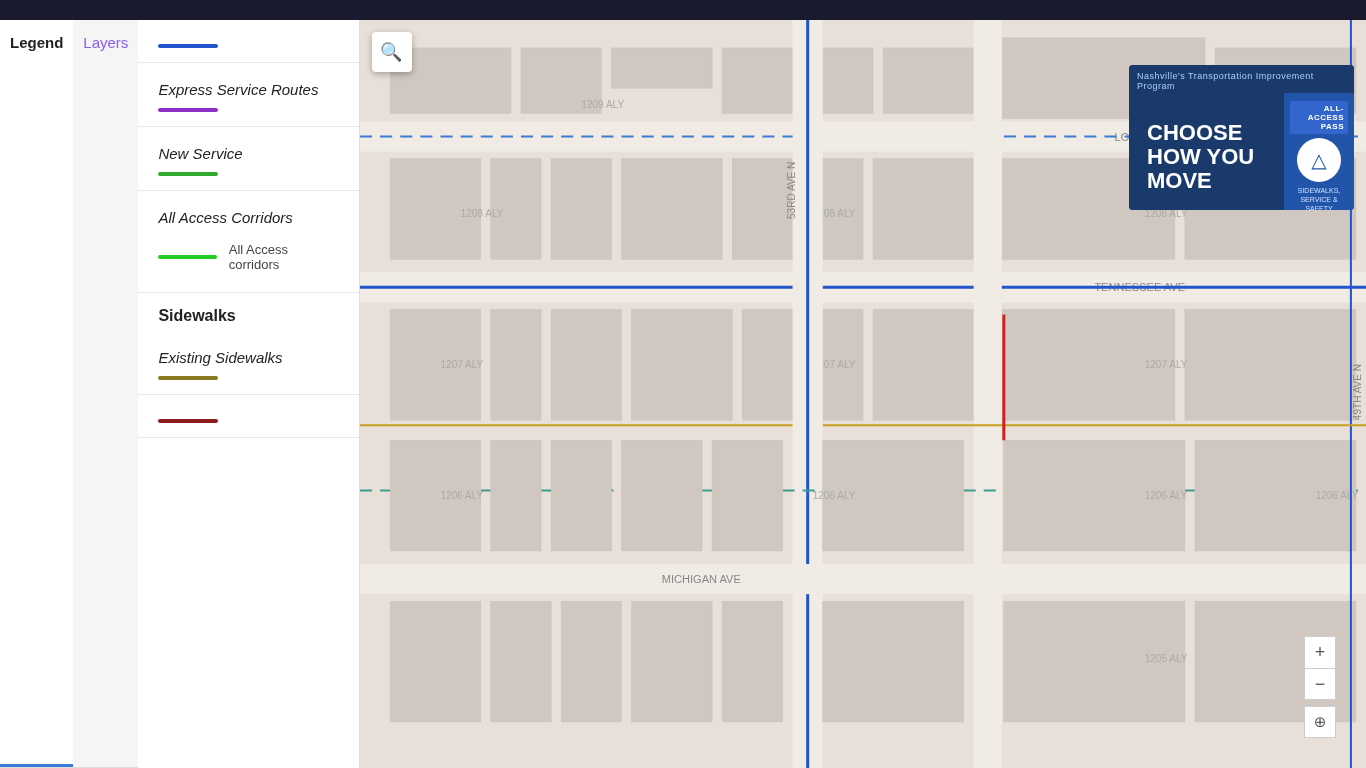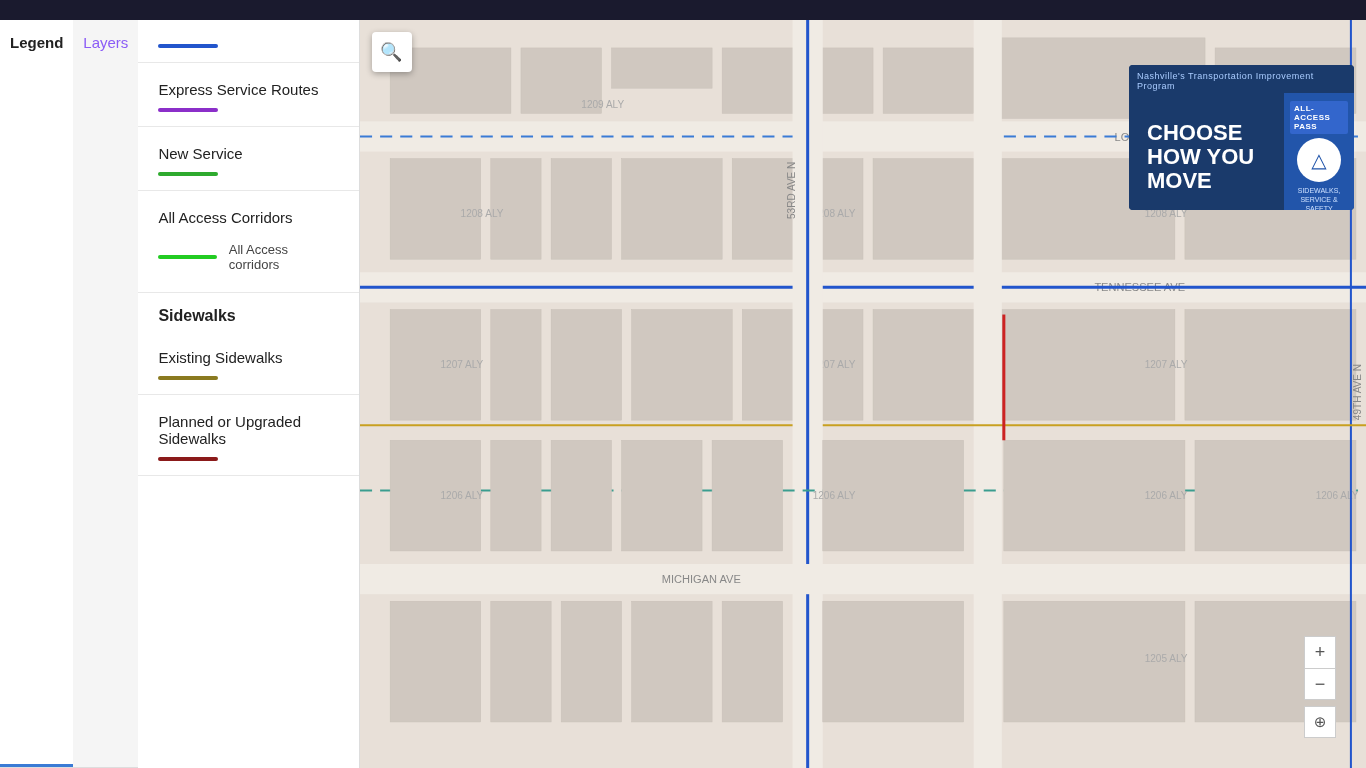--- a/index.html
+++ b/index.html
@@ -72,20 +72,21 @@
     .legend-item {
       padding: 18px 20px 14px 20px;
       border-bottom: 1px solid #e8e8e8;
     }
 
     .legend-item-title {
       font-size: 15px;
       font-weight: 500;
       color: #222;
       margin-bottom: 10px;
+      font-style: italic;
     }
 
     .legend-line {
       height: 4px;
       width: 60px;
       border-radius: 2px;
       margin-top: 6px;
     }
 
     .line-blue { background: #2255cc; }
@@ -258,21 +259,21 @@
       display: flex;
       flex-direction: column;
       align-items: center;
       justify-content: center;
       padding: 8px 4px;
     }
 
     .promo-badge-logo {
       color: #fff;
       font-size: 8px;
-      text-align: left;
+      text-align: right;
       font-weight: bold;
       letter-spacing: 0.5px;
       background: #3366cc;
       border-radius: 2px;
       padding: 3px 4px;
       width: 58px;
     }
 
     .promo-badge-icon {
       margin-top: 4px;
@@ -341,21 +342,20 @@
         </div>
 
         <div class="section-header">Sidewalks</div>
 
         <div class="legend-item">
           <div class="legend-item-title">Existing Sidewalks</div>
           <div class="legend-line line-olive"></div>
         </div>
 
         <div class="legend-item">
-          <div class="legend-item-title">Planned or Upgraded Sidewalks</div>
           <div class="legend-line line-darkred"></div>
         </div>
 
       </div>
     </div>
 
     <div class="map-area">
 
       <svg class="map-svg" viewBox="0 0 1000 748" preserveAspectRatio="xMidYMid slice">
 

